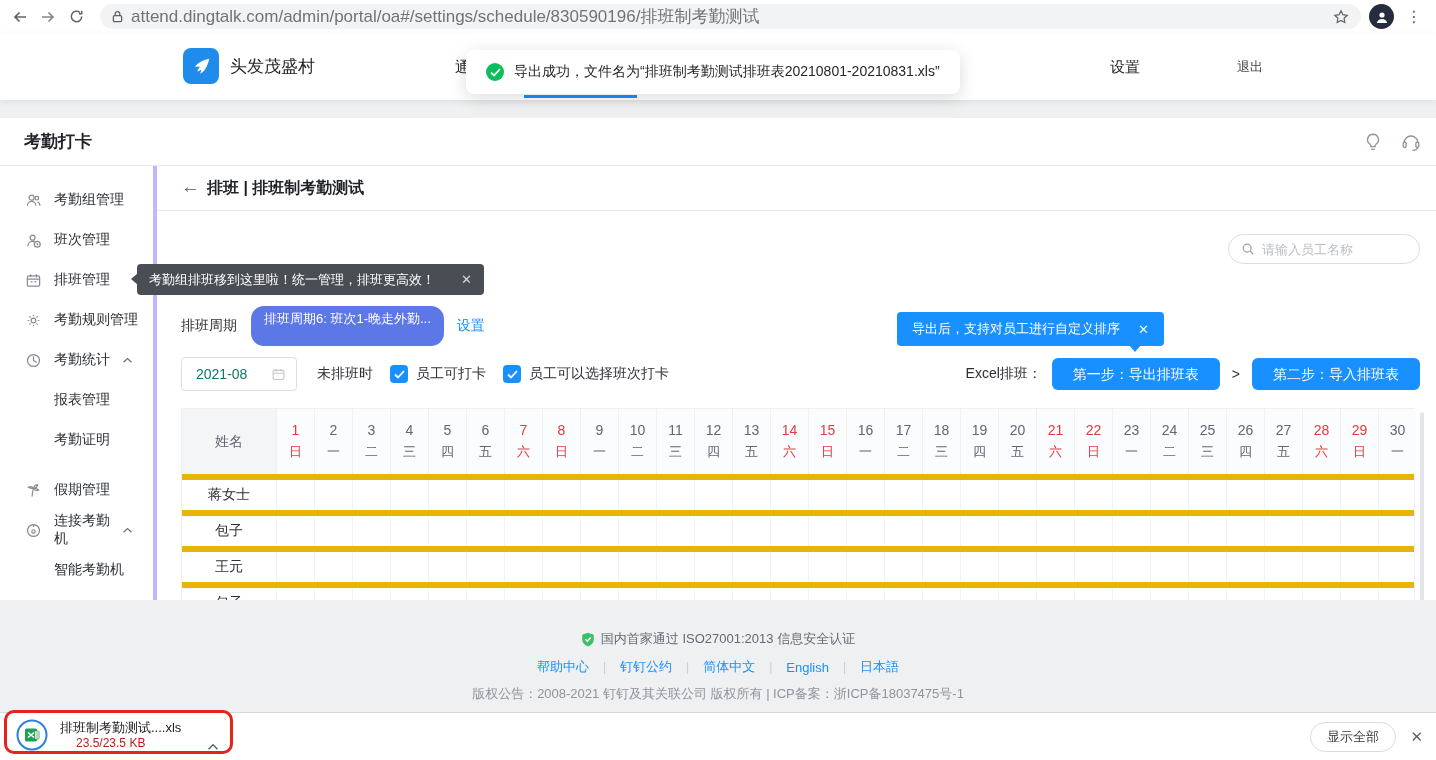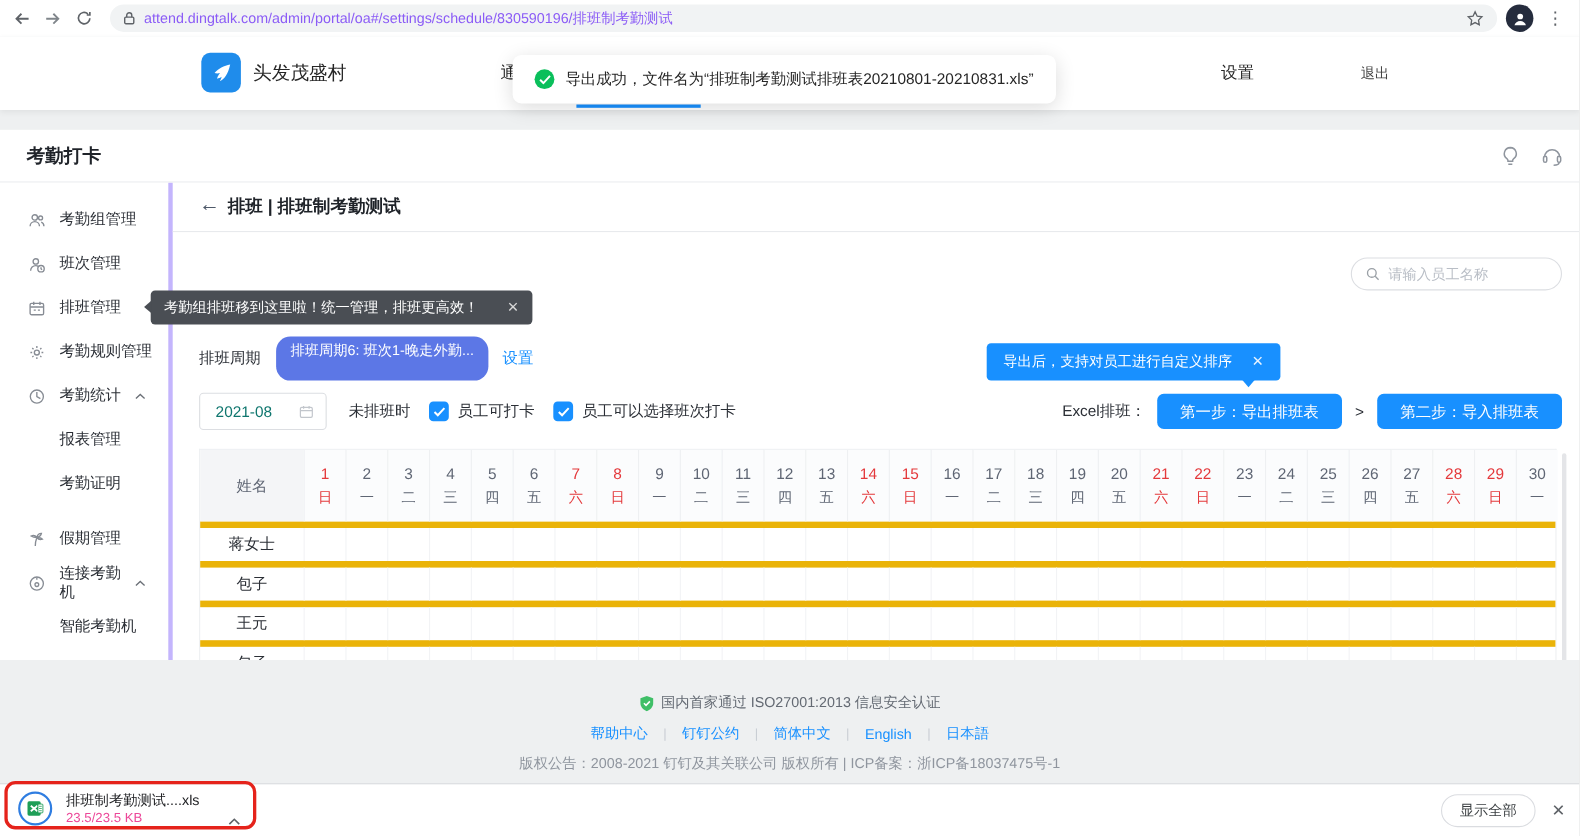--- a/index.html
+++ b/index.html
@@ -5,21 +5,21 @@
   * { margin:0; padding:0; box-sizing:border-box; }
   body { font-family:"Liberation Sans","DejaVu Sans",sans-serif; background:#ddd; }
   .screen { position:relative; width:1436px; height:760px; background:#eef0f1; overflow:hidden; }
 
   
   .browser-bar { position:absolute; top:0; left:0; width:100%; height:33px; background:#fff;
     display:flex; align-items:center; padding:0 10px; gap:8px; }
   .nav-ic { width:20px; height:20px; display:flex; align-items:center; justify-content:center; cursor:pointer; }
   .urlbar { flex:1; height:25px; margin-left:6px; background:#f1f3f4; border-radius:13px;
     display:flex; align-items:center; padding:0 12px; gap:8px; }
-  .url-text { font-size:13px; color:#8b5cf6; white-space:nowrap; overflow:hidden; flex:1; }
+  .url-text { font-size:17px; color:#737373; white-space:nowrap; overflow:hidden; flex:1; }
   .avatar { width:25px; height:25px; border-radius:50%; background:#252c3d; display:flex; align-items:center; justify-content:center; }
   .kebab { font-size:16px; color:#5f6368; padding:0 4px; cursor:pointer; }
 
   
   .dt-header { position:absolute; top:33px; left:0; width:100%; height:67px; background:#fff;
     box-shadow:0 2px 6px rgba(0,0,0,.07); }
   .dt-logo { position:absolute; left:183px; top:15px; width:36px; height:36px; border-radius:8px;
     background:#1f8ceb; display:flex; align-items:center; justify-content:center; }
   .dt-company { position:absolute; left:230px; top:0; height:67px; line-height:67px; font-size:17px; color:#262626; }
   .dt-nav-frag-l { position:absolute; left:455px; top:0; height:67px; line-height:67px; font-size:15px; color:#262626; }
@@ -114,21 +114,21 @@
   .links-line { margin-top:10px; font-size:13px; display:flex; align-items:center; justify-content:center; }
   .flink { color:#1890ff; cursor:pointer; }
   .fsep { color:#c9ced4; margin:0 14px; font-size:12px; }
   .copy-line { margin-top:9px; font-size:13px; color:#8f959e; }
 
   
   .shelf { position:absolute; top:712px; left:0; width:100%; height:48px; background:#fff; border-top:1px solid #d6d9dc; }
   .dl-item { position:absolute; left:16px; top:6px; display:flex; align-items:flex-end; cursor:pointer; }
   .dl-texts { margin-left:12px; }
   .dl-name { font-size:13px; color:#202124; line-height:16px; }
-  .dl-size { font-size:12px; color:#ec4899; line-height:15px; }
+  .dl-size { font-size:12px; color:#b91c1c; line-height:15px;margin-left:16px; }
   .dl-caret { margin-left:26px; color:#5f6368; display:flex; align-items:center; cursor:pointer; }
   .annotation { position:absolute; left:4px; top:710px; width:229px; height:44px; border:3px solid #e5231b; border-radius:10px; z-index:70; pointer-events:none; }
   .show-all { position:absolute; right:40px; top:9px; height:30px; line-height:28px; padding:0 16px; font-size:13px; color:#3c4043;
     border:1px solid #dadce0; border-radius:15px; background:#fff; cursor:pointer; font-family:inherit; }
   .shelf-close { position:absolute; right:13px; top:15px; font-size:15px; color:#5f6368; cursor:pointer; }
 </style>
 </head>
 <body>
 
 <div class="screen">

